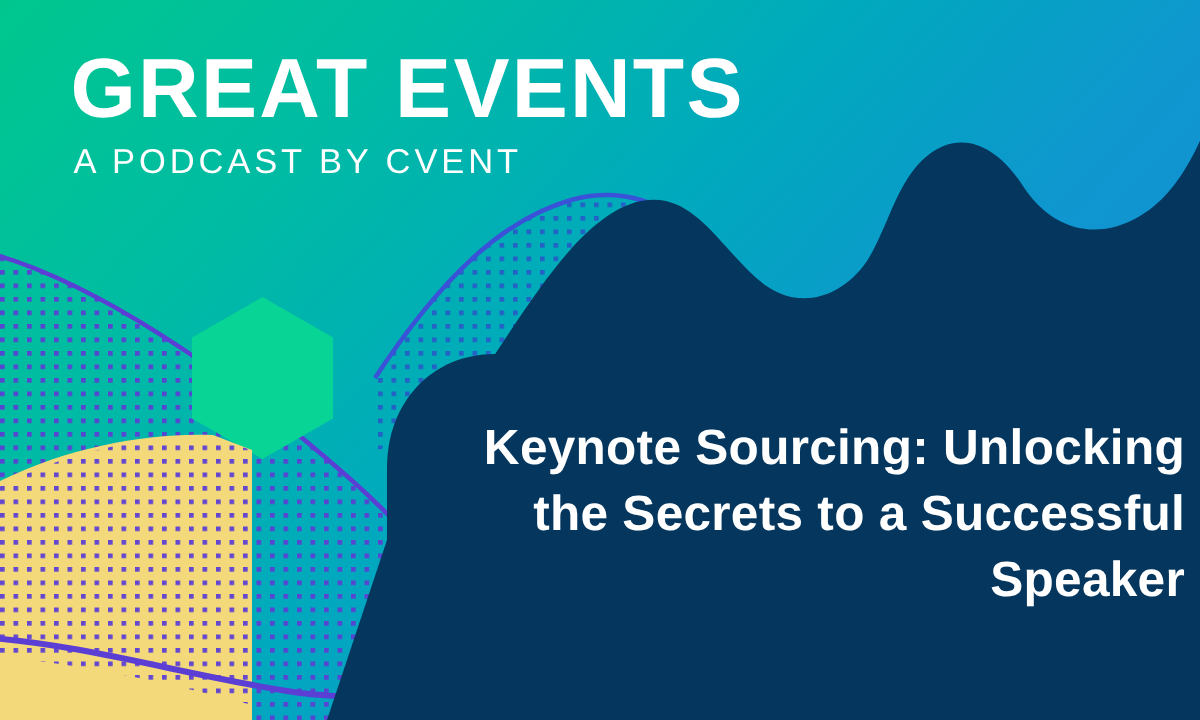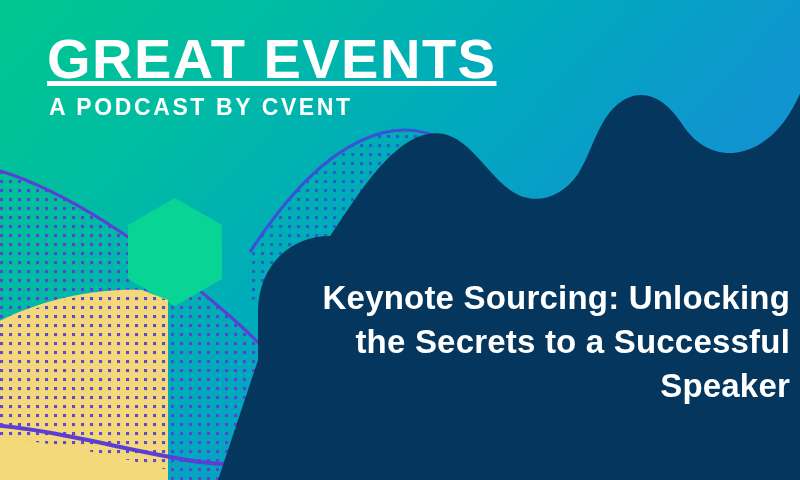--- a/index.html
+++ b/index.html
@@ -44,28 +44,27 @@
 
   #brand-title {
     color: #ffffff;
     font-family: "Liberation Sans", sans-serif;
     font-size: 56px;
     font-weight: bold;
     letter-spacing: 1.5px;
     line-height: 1.02;
     margin: 0;
     white-space: nowrap;
-    text-decoration: underline;
   }
 
   #brand-subtitle {
     color: #ffffff;
     font-family: "Liberation Sans", sans-serif;
     font-size: 23px;
-    font-weight: bold;
+    font-weight: normal;
     letter-spacing: 2.6px;
     line-height: 1;
     margin: 9px 0 0 2px;
     white-space: nowrap;
   }
 
   #episode-title-block {
     position: absolute;
     left: 290px;
     top: 276px;

